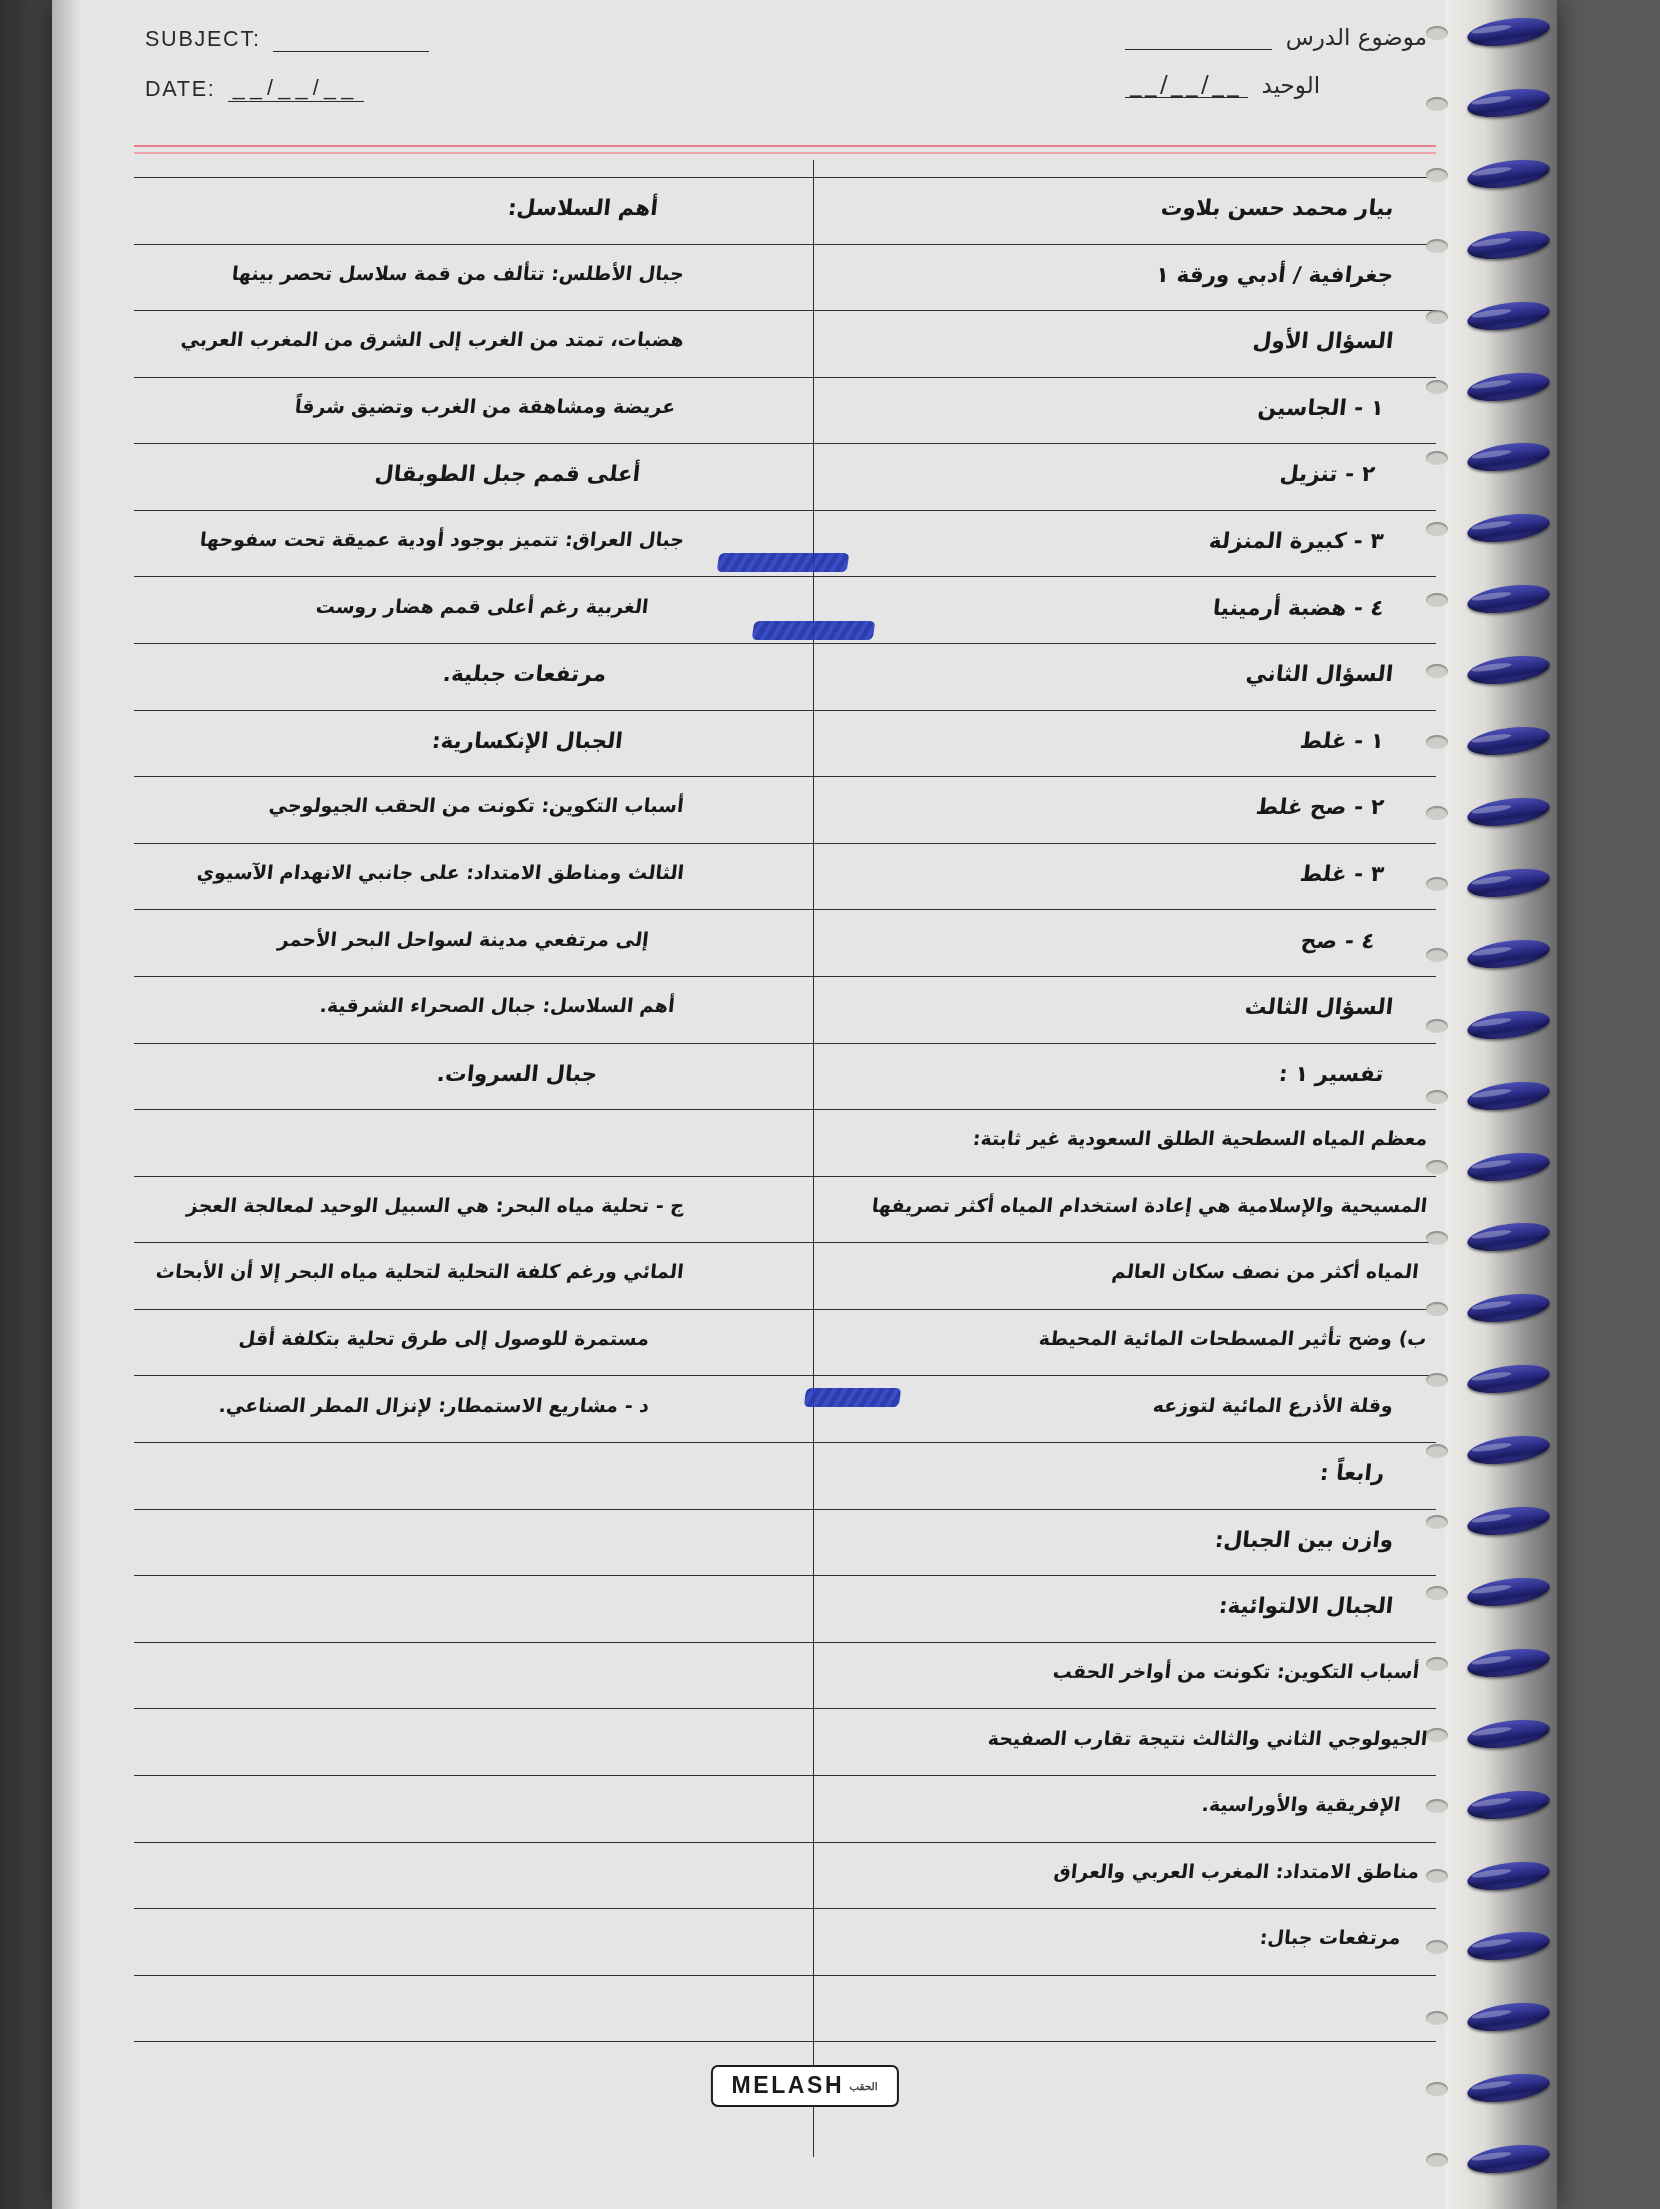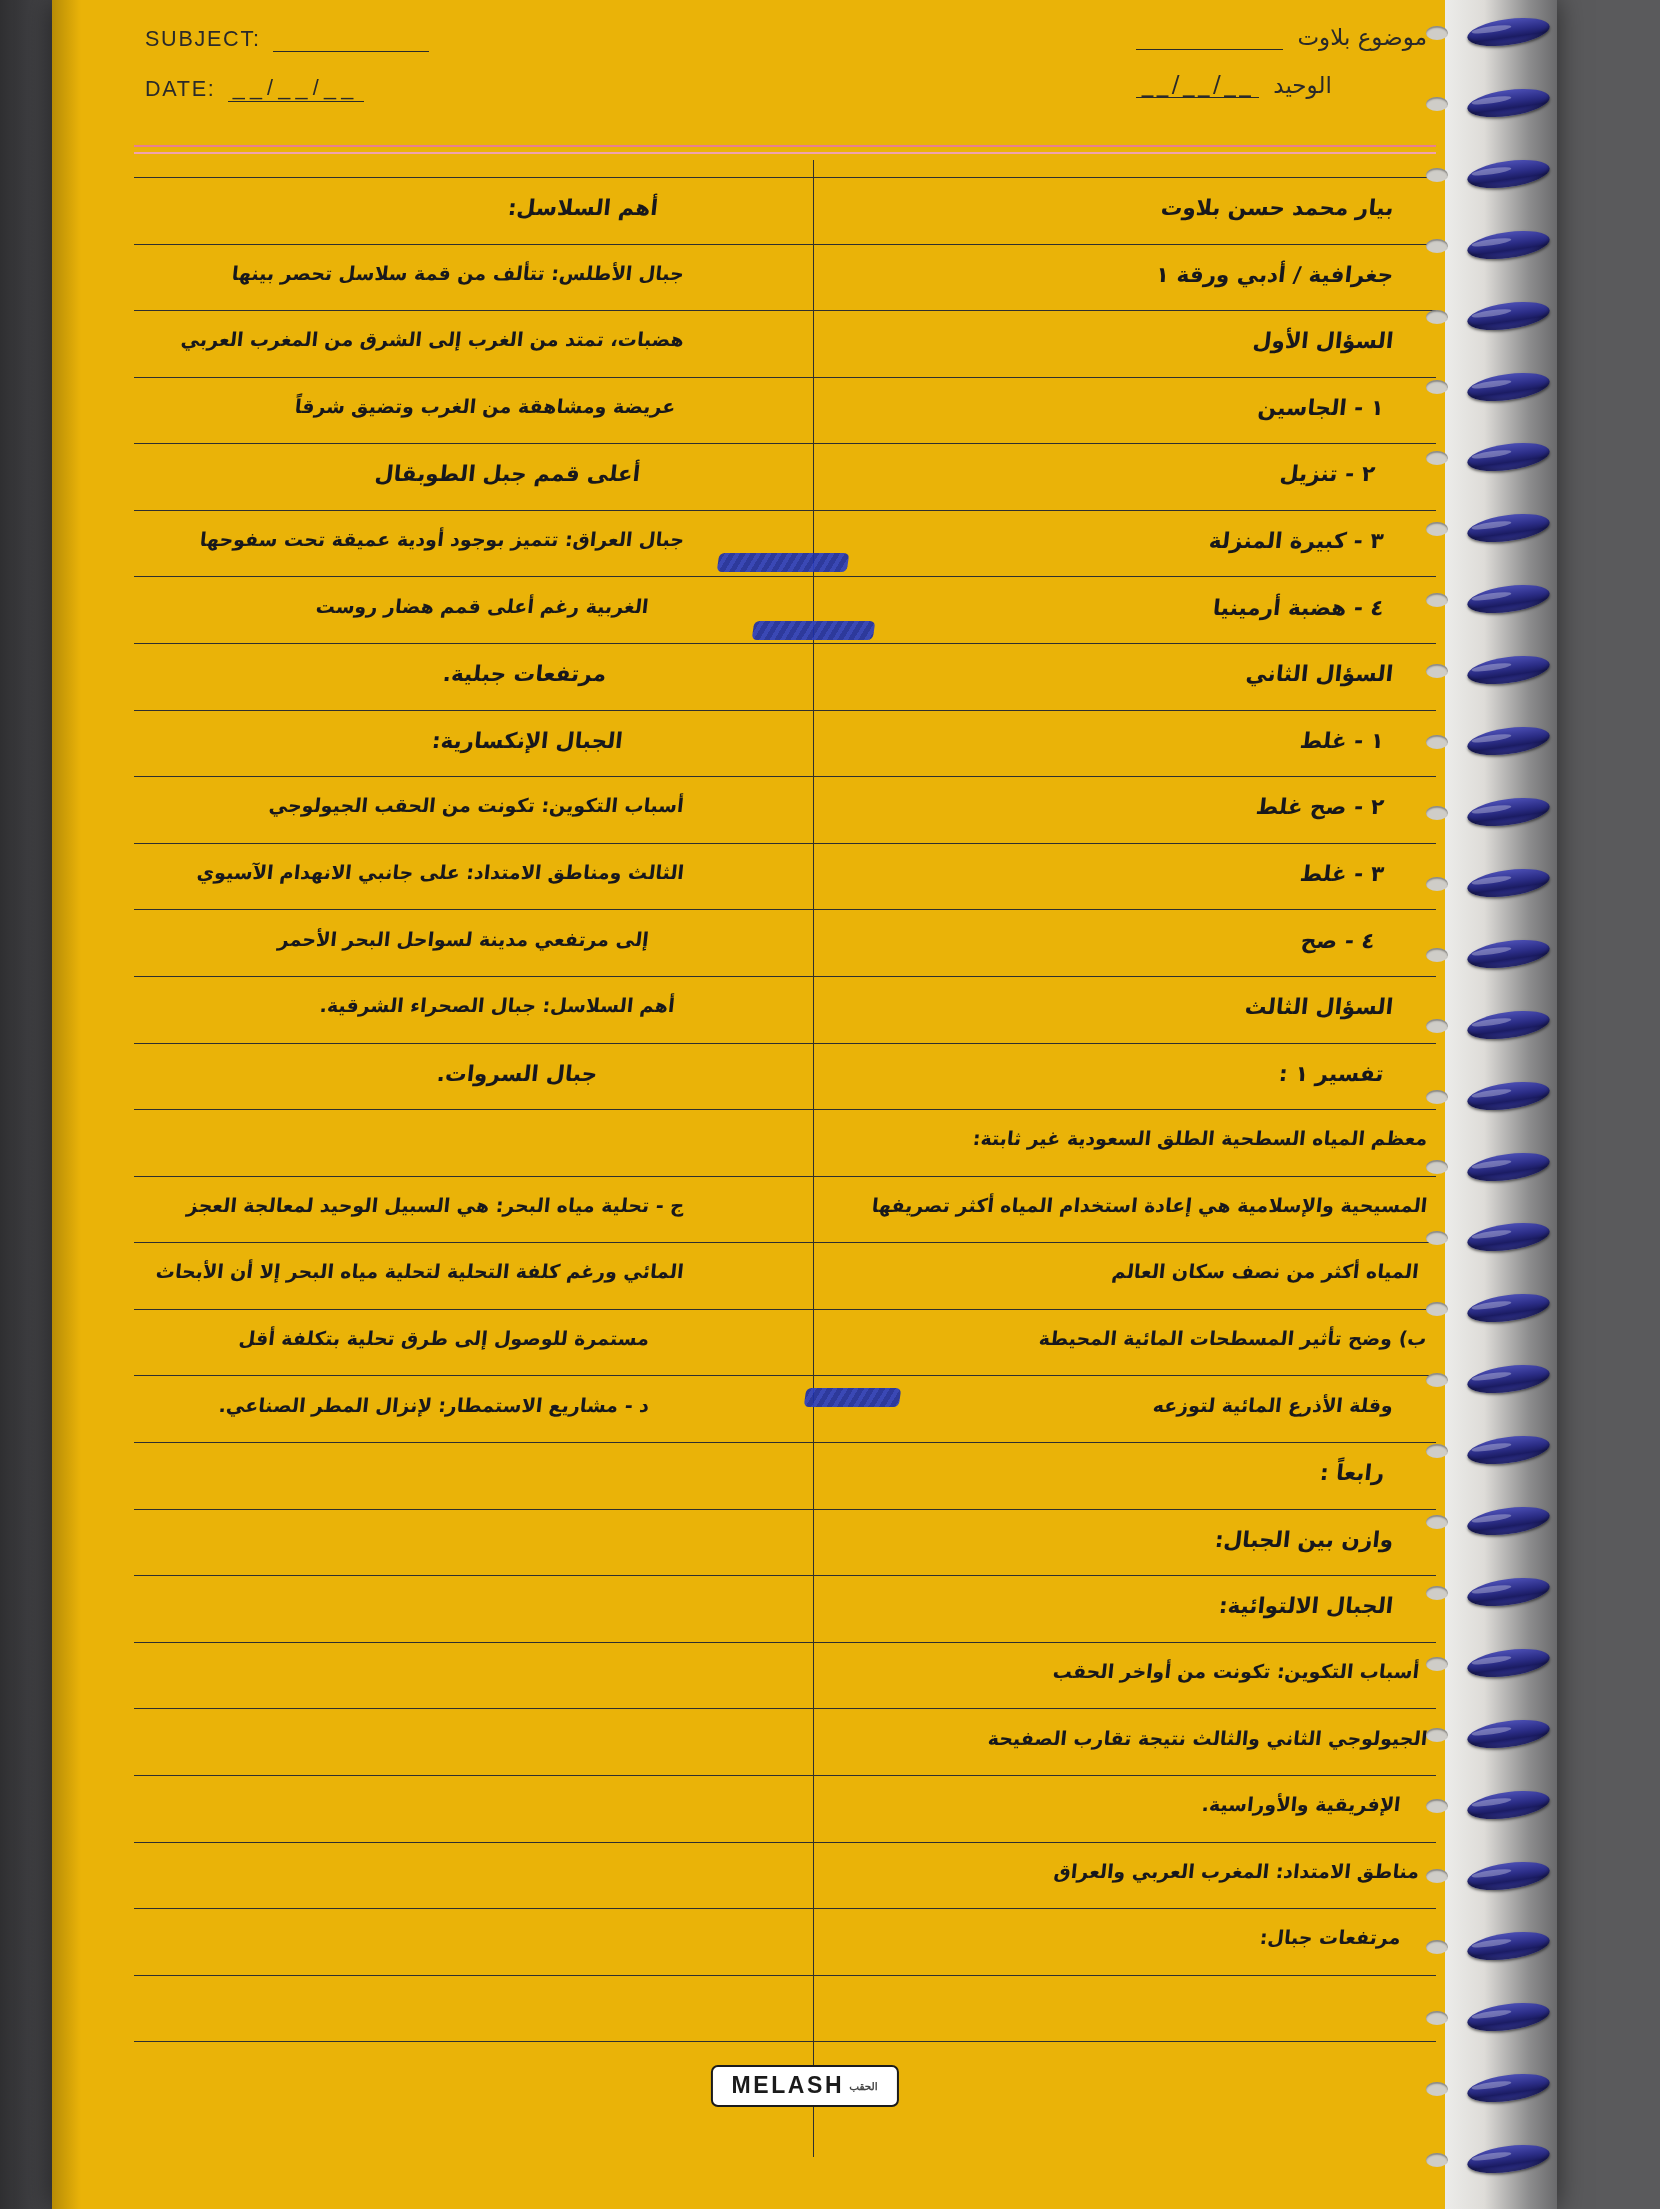--- a/index.html
+++ b/index.html
@@ -14,21 +14,21 @@
   .desk-left{
     position:absolute;left:0;top:0;width:74px;height:100%;
     background:linear-gradient(90deg,#2f2f31 0%,#3d3d40 40%,#4a4a4d 100%);
   }
   .desk-left:after{
     content:"";position:absolute;right:0;top:0;width:8.6px;height:100%;
     background:linear-gradient(90deg,rgba(0,0,0,.45),rgba(0,0,0,0));
   }
   .sheet{
     position:absolute;left:52px;top:0;width:1505px;height:2209px;
-    background:#eab308;
+    background:#e5e5e5;
     box-shadow:0 0 26px rgba(0,0,0,.55);
   }
   .sheet:before{
     content:"";position:absolute;left:0;top:0;width:29px;height:100%;
     background:linear-gradient(90deg,rgba(0,0,0,.22),rgba(0,0,0,0));
   }
   
   .spiral{
     position:absolute;right:0;top:0;width:112px;height:100%;
     background:linear-gradient(90deg,#ececea 0%,#dedcd8 35%,#8d8d8e 75%,#6a6a6c 100%);
@@ -119,21 +119,21 @@
           <span>SUBJECT:</span>
           <span class="rule" style="width:156px"></span>
         </div>
         <div class="lbl">
           <span>DATE:</span>
           <span style="letter-spacing:5.2px;border-bottom:1.7px solid #2a2a2a;padding:0 5.2px;">__/__/__</span>
         </div>
       </div>
       <div class="hdr-right">
         <div class="ar">
-          <span>موضوع بلاوت</span>
+          <span>موضوع الدرس</span>
           <span class="rule" style="width:147px"></span>
         </div>
         <div class="ar">
           <span>الوحيد</span>
           <span style="letter-spacing:3.5px;border-bottom:1.7px solid #2a2a2a;padding:0 5.2px;">__/__/__</span>
         </div>
       </div>
     </div>
 
     <div class="redrule">

